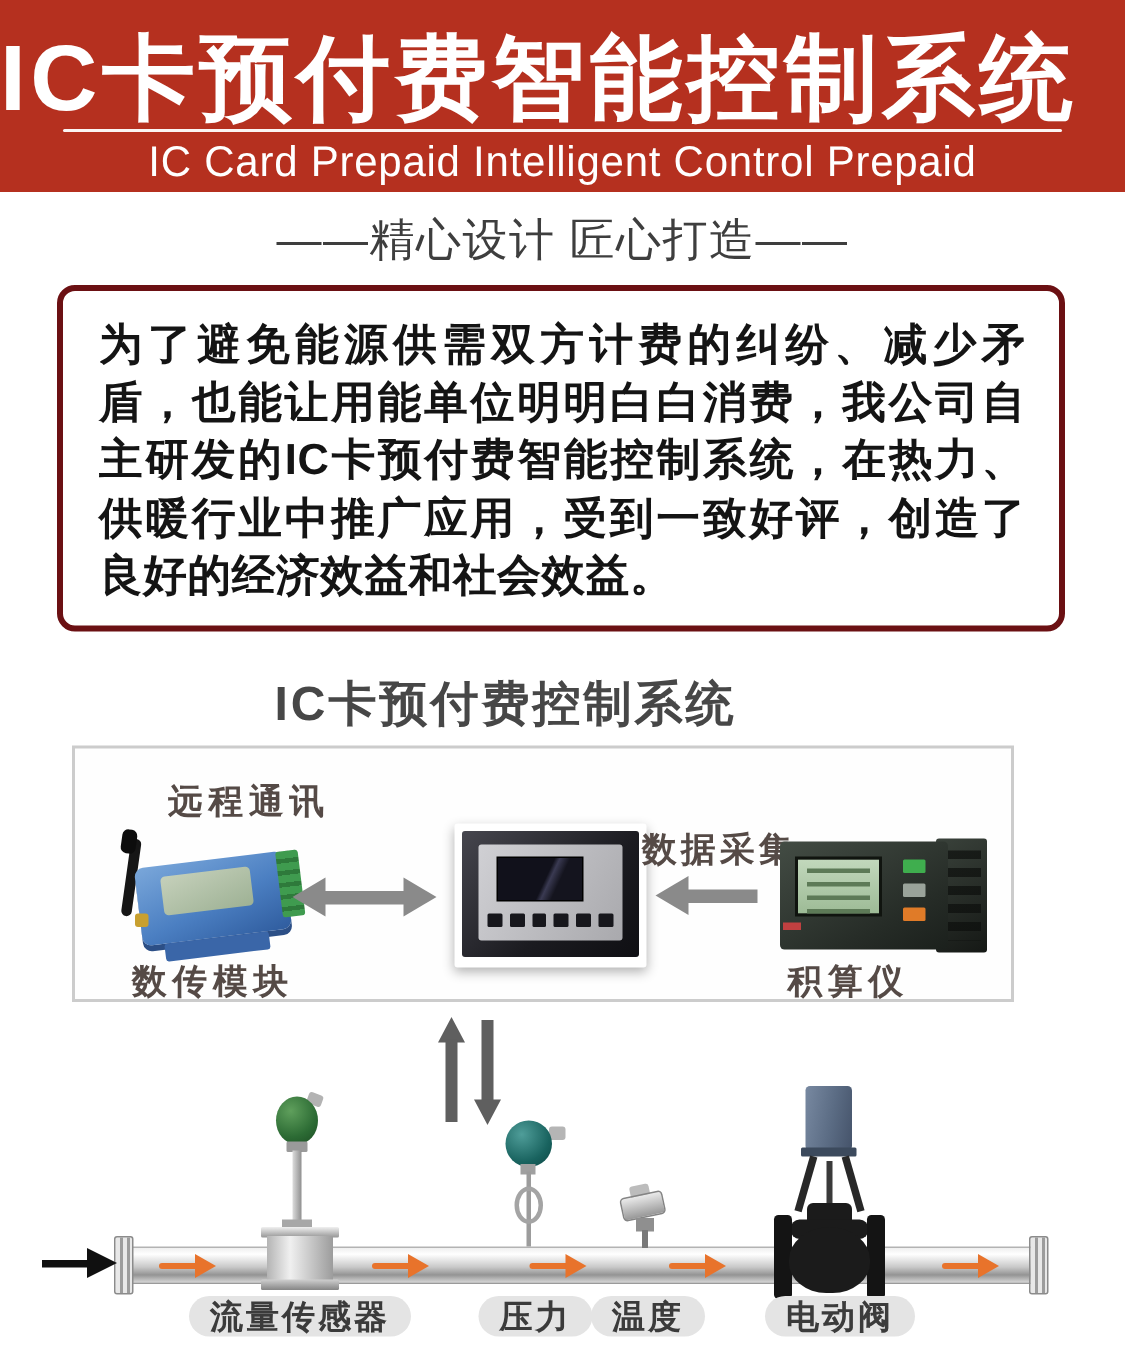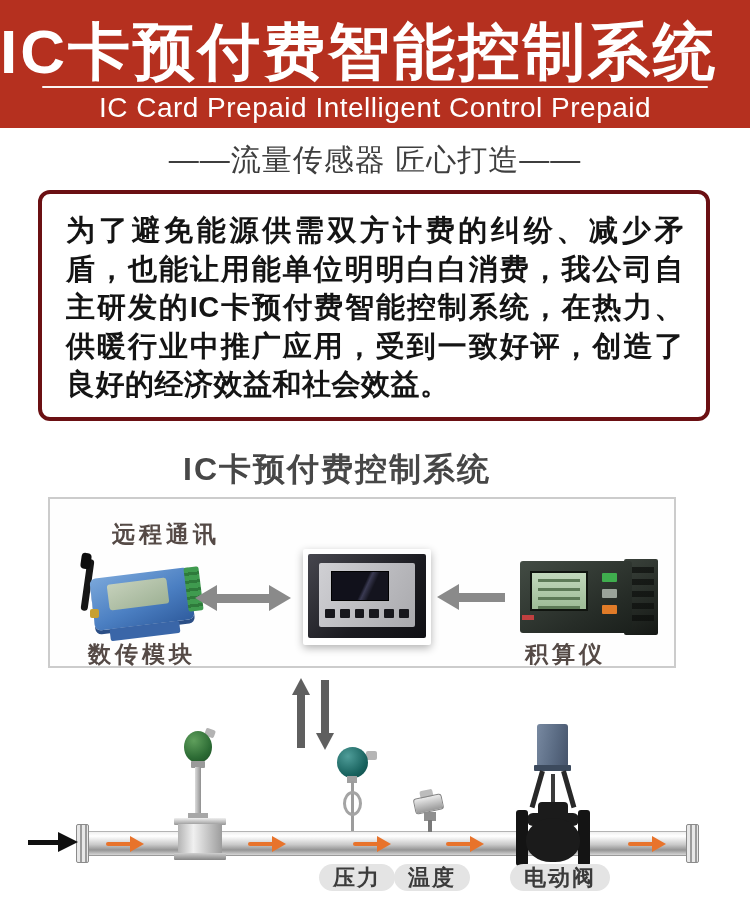--- a/index.html
+++ b/index.html
@@ -138,21 +138,21 @@
 <body>
 
 <div class="page">
 
   <header class="banner">
     <div class="banner-title">IC卡预付费智能控制系统</div>
     <div class="banner-underline"></div>
     <div class="banner-subtitle">IC Card Prepaid Intelligent Control Prepaid</div>
   </header>
 
-  <div class="tagline">——流量传感器 匠心打造——</div>
+  <div class="tagline">——精心设计 匠心打造——</div>
 
   <div class="intro-box">
     <p class="intro-text">为了避免能源供需双方计费的纠纷、减少矛盾，也能让用能单位明明白白消费，我公司自主研发的IC卡预付费智能控制系统，在热力、供暖行业中推广应用，受到一致好评，创造了良好的经济效益和社会效益。</p>
   </div>
 
   <h2 class="diagram-title">IC卡预付费控制系统</h2>
 
   <div class="diagram-box">
 
     <div class="dlabel" style="left:62px; top:20px;">远程通讯</div>
@@ -182,20 +182,21 @@
       <div class="keys">
           <i></i>
           <i></i>
           <i></i>
           <i></i>
           <i></i>
           <i></i>
         </div>
     </div>
 
+    <div class="dlabel" style="left:378px; top:52px; letter-spacing:3px;">数据采集</div>
 
     <div class="h-arrow arrow-left-only">
       <div class="head-l"></div>
       <div class="bar"></div>
     </div>
 
     <div class="totalizer">
       <div class="side"></div>
       <div class="vents"></div>
       <div class="shell"></div>
@@ -280,17 +281,18 @@
     <div class="vl-yoke-l"></div>
     <div class="vl-yoke-r"></div>
     <div class="vl-stem"></div>
     <div class="vl-bonnet"></div>
     <div class="vl-shoulder"></div>
     <div class="vl-flange-l"></div>
     <div class="vl-flange-r"></div>
     <div class="vl-body"></div>
   </div>
 
+  <div class="badge" style="left:200px;">流量传感器</div>
   <div class="badge" style="left:357px;">压力</div>
   <div class="badge" style="left:432px;">温度</div>
   <div class="badge" style="left:560px;">电动阀</div>
 
 </div>
 
 </body></html>

